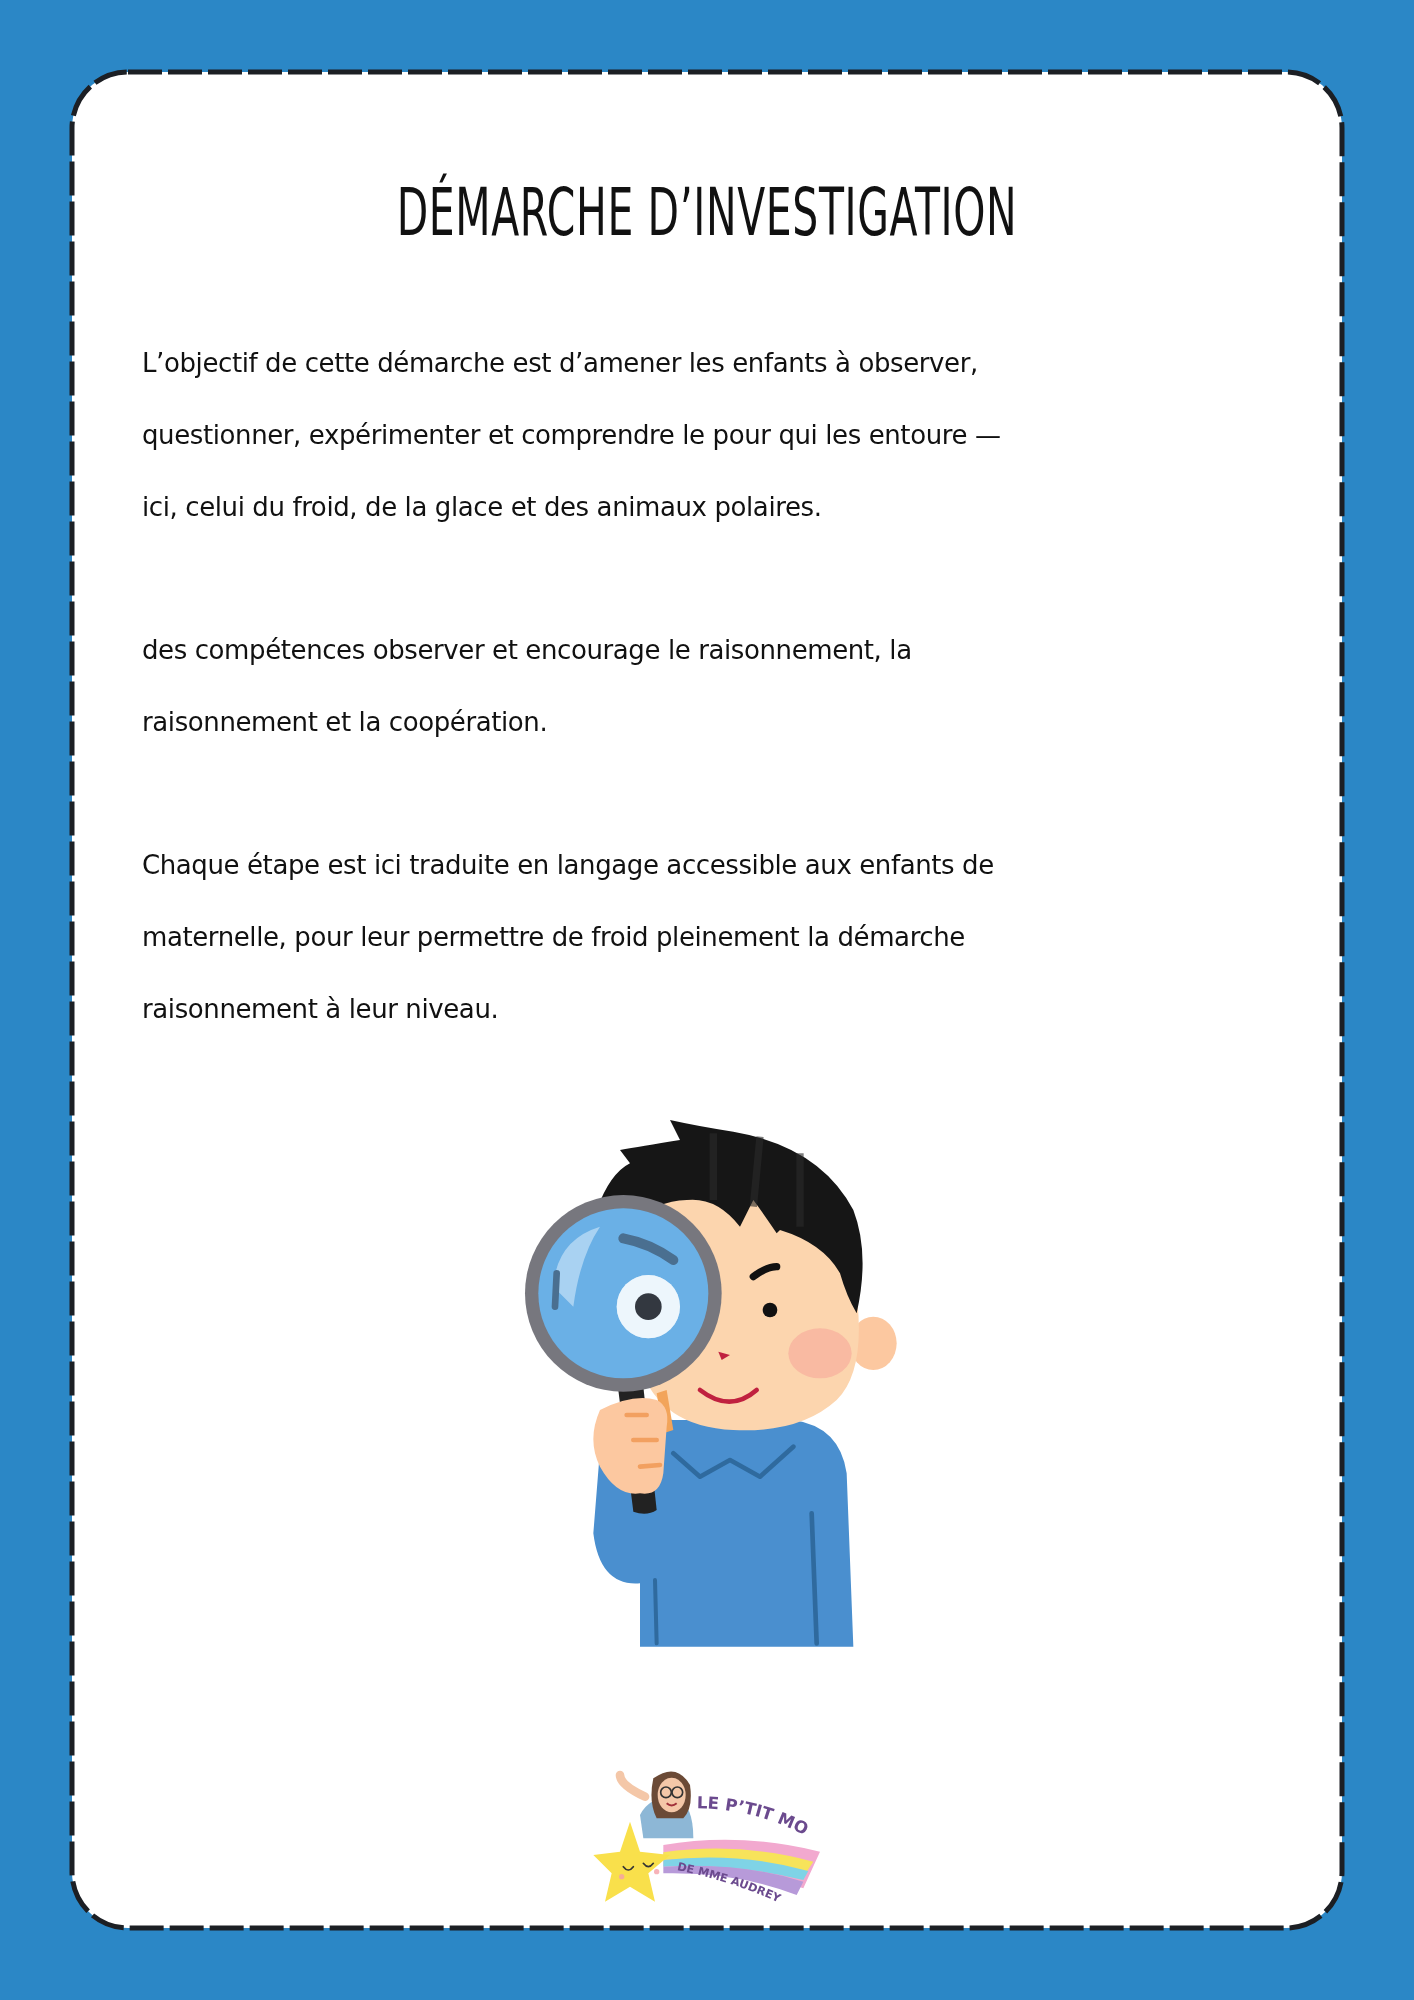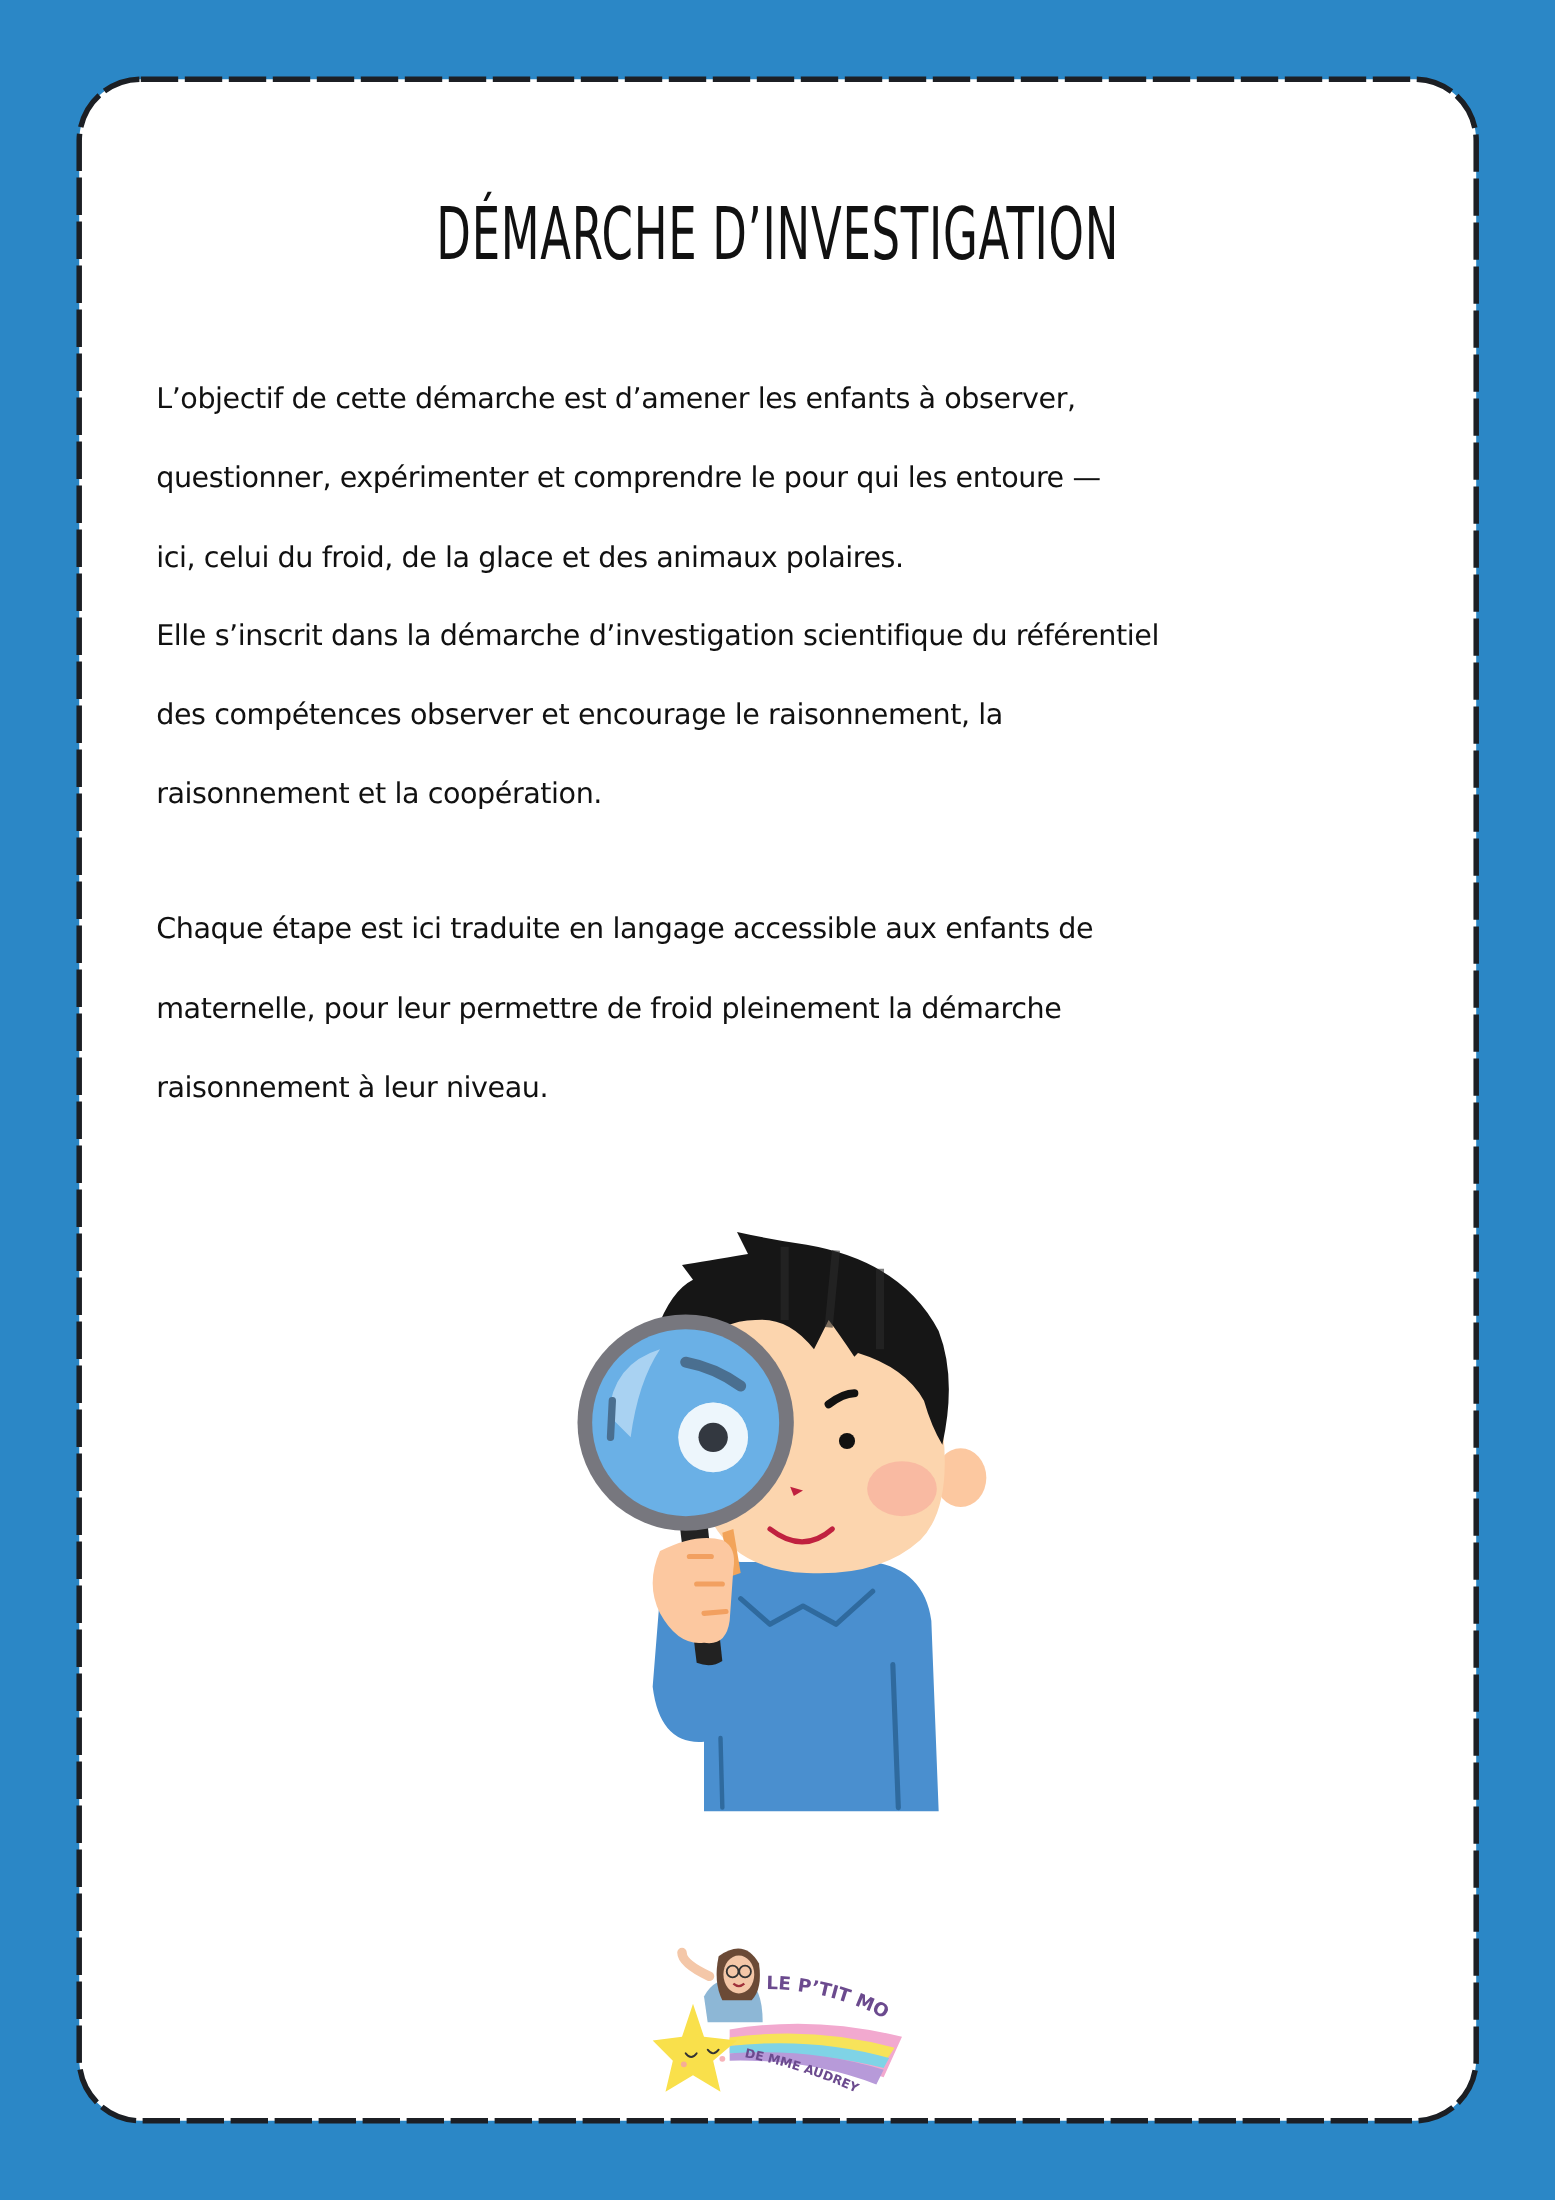--- a/index.html
+++ b/index.html
@@ -42,21 +42,21 @@
     left:142px; width:1160px;
     font-family:"DejaVu Sans", sans-serif;
     font-size:26px;
     line-height:71.8px;
     color:#111;
     letter-spacing:-0.4px;
     margin:0;
   }
   .p1 { top:328px; }
   .p2 { top:543px; }
-  .p3 { top:810px; }
+  .p3 { top:830px; }
   .illustration {
     position:absolute;
     left:500px; top:1100px;
     width:420px; height:570px;
   }
   .logo {
     position:absolute;
     left:590px; top:1755px;
     width:240px; height:160px;
   }
@@ -72,21 +72,21 @@
 
 <h1 class="title">DÉMARCHE D’INVESTIGATION</h1>
 
 <p class="body-text p1">
   <span>L’objectif de cette démarche est d’amener les enfants à observer,</span><br>
   <span>questionner, expérimenter et comprendre le pour qui les entoure —</span><br>
   <span>ici, celui du froid, de la glace et des animaux polaires.</span>
 </p>
 
 <p class="body-text p2">
-  <span>Elle s’inscrit dans la démarche d’investigation scientifique du référentiel</span><br>
+  <br>
   <span>des compétences observer et encourage le raisonnement, la</span><br>
   <span>raisonnement et la coopération.</span>
 </p>
 
 <p class="body-text p3">
   <span>Chaque étape est ici traduite en langage accessible aux enfants de</span><br>
   <span>maternelle, pour leur permettre de froid pleinement la démarche</span><br>
   <span>raisonnement à leur niveau.</span>
 </p>
 

